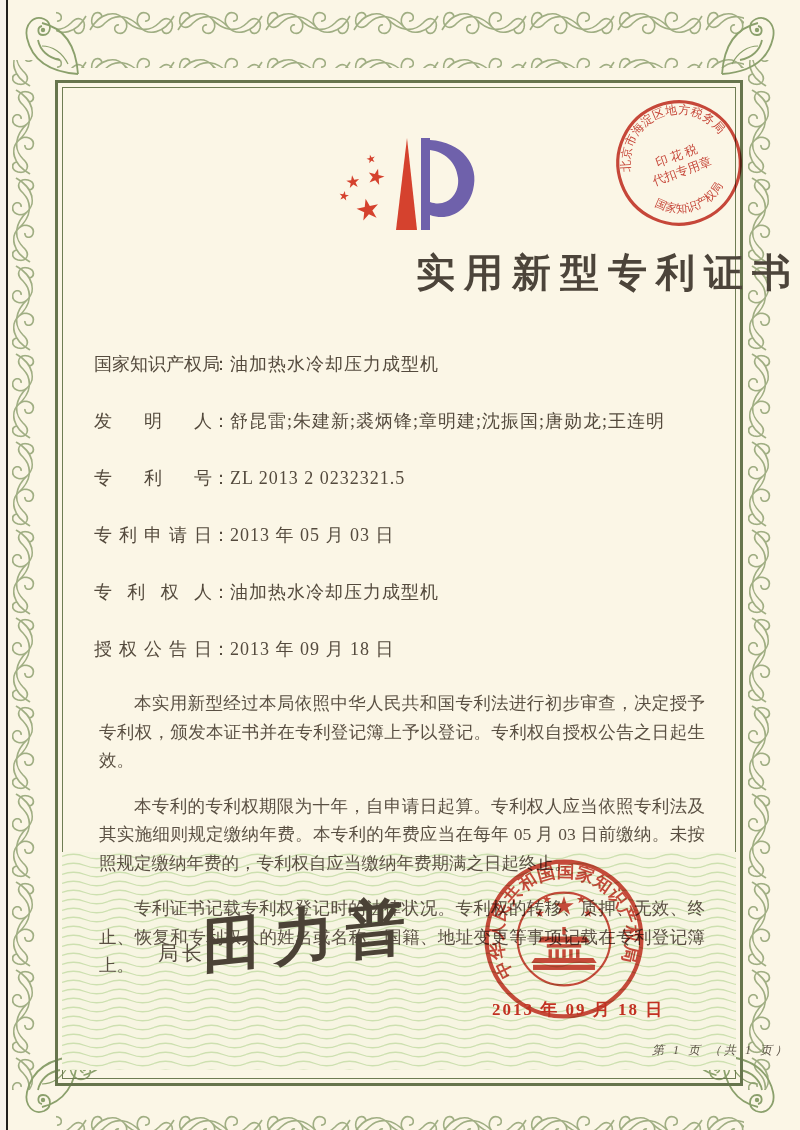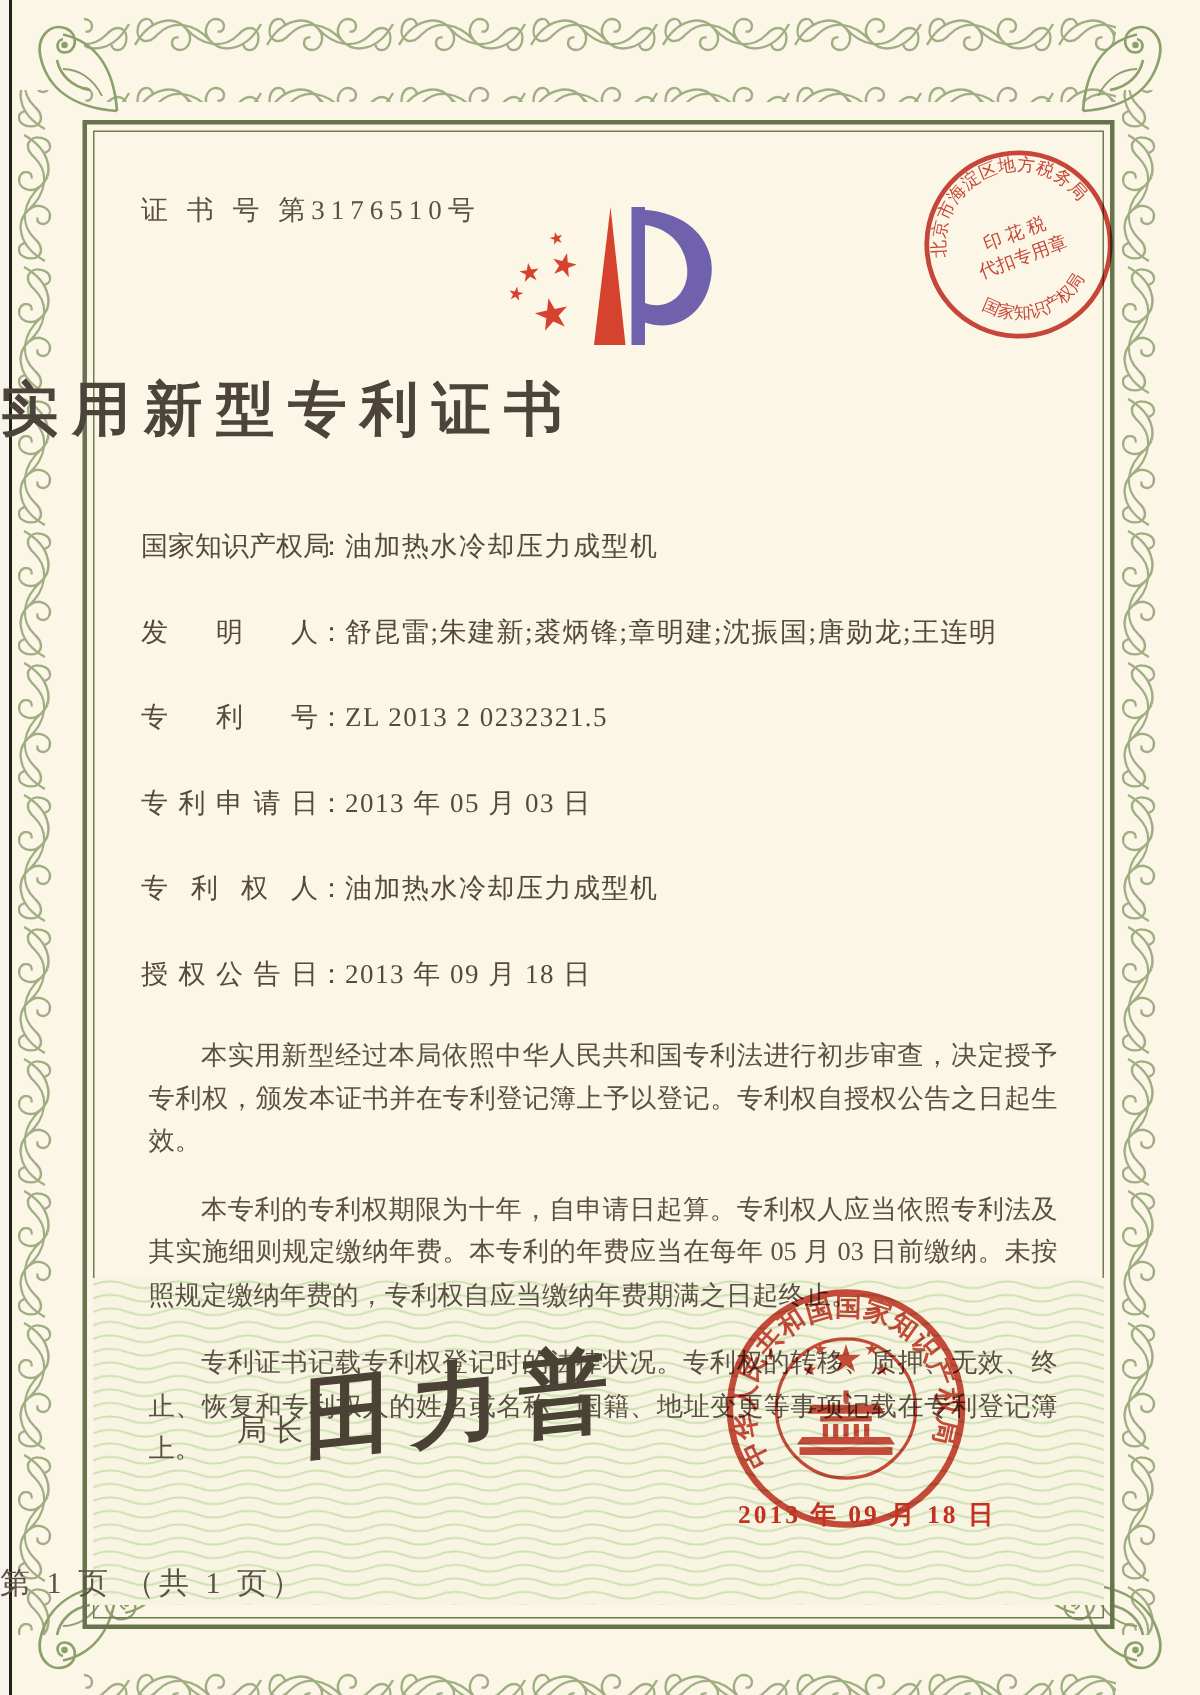--- a/index.html
+++ b/index.html
@@ -8,41 +8,41 @@
   #paper{position:absolute;left:0;top:0;width:800px;height:1130px;background:#fbf6e6;}
   #scan-strip{position:absolute;left:0;top:0;width:6px;height:1130px;background:#f6f3ec;}
   #scan-line{position:absolute;left:6px;top:0;width:2px;height:1130px;background:#20201e;}
   #border-art{position:absolute;left:0;top:0;width:800px;height:1130px;pointer-events:none;}
   #frame-outer{position:absolute;left:55px;top:80px;width:688px;height:1006px;
        border:3px solid #67754d;box-sizing:border-box;}
   #frame-inner{position:absolute;left:62px;top:87px;width:674px;height:992px;
        border:1px solid #6e7c53;box-sizing:border-box;}
   #cert-no{position:absolute;left:94px;top:128px;font-size:18px;letter-spacing:4px;color:#5a5044;}
   #logo{position:absolute;left:320px;top:132px;width:170px;height:112px;}
-  #title{position:absolute;left:0;top:246px;width:800px;text-align:left;
+  #title{position:absolute;left:0;top:246px;width:800px;text-align:right;
        font-size:39px;font-weight:600;letter-spacing:9px;color:#4c443a;}
   #fields{position:absolute;left:94px;top:352px;width:650px;}
   .field{height:24px;margin-bottom:33px;font-size:18px;color:#544a3d;white-space:nowrap;}
   .flabel{display:inline-block;width:118px;text-align:justify;text-align-last:justify;vertical-align:top;}
   .fvalue{letter-spacing:1px;text-align:center;}
   #paragraphs{position:absolute;left:82px;top:672px;width:640px;font-size:17.5px;
        line-height:28.5px;color:#5a5043;text-align:justify;}
   #paragraphs p{margin:17px;text-indent:2em;}
   #guilloche{position:absolute;left:62px;top:852px;width:674px;height:218px;background:#f7f5e2;}
   #director-label{position:absolute;left:158px;top:940px;font-size:20px;letter-spacing:4px;color:#574d40;}
   #signature{position:absolute;left:202px;top:896px;font-size:60px;font-weight:600;
        letter-spacing:12px;color:#4b4236;transform:rotate(-6deg) skewX(-6deg);white-space:nowrap;}
   #tax-stamp{position:absolute;left:606px;top:90px;width:146px;height:146px;
        transform:rotate(-20deg);opacity:.92;mix-blend-mode:multiply;}
   #office-seal{position:absolute;left:478px;top:853px;width:172px;height:172px;
        opacity:.9;mix-blend-mode:multiply;}
   #seal-date{position:absolute;left:492px;top:998px;font-size:17px;letter-spacing:2px;
        color:#c23122;font-weight:600;white-space:nowrap;}
-  #footer{position:absolute;left:0;top:1042px;width:790px;text-align:left;
-       font-size:20px;letter-spacing:3px;color:#5c5347;}
+  #footer{position:absolute;left:0;top:1042px;width:790px;text-align:right;
+       font-size:12px;letter-spacing:3px;color:#5c5347;font-style:italic;}
 </style>
 </head>
 <body>
 
 <div id="paper">
 
   <svg id="border-art" viewBox="0 0 800 1130">
     <defs>
       <path id="vinepath" d="M2,26 C12,8 28,6 36,15 C42,22 37,31 30,29 C25,27 26,20 31,21 M36,15 C47,27 61,29 71,19 C78,11 86,15 84,24 C82,31 75,31 74,25" fill="none" stroke="#96a678" stroke-width="1.6"></path>
       <pattern id="vineH" width="88" height="46" patternUnits="userSpaceOnUse">
@@ -85,21 +85,20 @@
     <svg width="100%" height="100%">
       <defs>
         <pattern id="wav" width="46" height="9" patternUnits="userSpaceOnUse">
           <path d="M0,4.5 Q11.5,0 23,4.5 T46,4.5" fill="none" stroke="#cde0b0" stroke-width="1.3"></path>
         </pattern>
       </defs>
       <rect width="100%" height="100%" fill="url(#wav)"></rect>
     </svg>
   </div>
 
-  <div id="cert-no">证 书 号 第3176510号</div>
 
   <svg id="logo" viewBox="0 0 170 112">
     <defs>
       <path id="star" d="M0,-10 L2.25,-3.09 L9.51,-3.09 L3.63,1.18 L5.88,8.09 L0,3.82 L-5.88,8.09 L-3.63,1.18 L-9.51,-3.09 L-2.25,-3.09 Z"></path>
     </defs>
     <g fill="#d5422e">
       <use href="#star" transform="translate(48,78) scale(1.15) rotate(-12)"></use>
       <use href="#star" transform="translate(56,45) scale(0.85) rotate(14)"></use>
       <use href="#star" transform="translate(33,50) scale(0.68) rotate(-8)"></use>
       <use href="#star" transform="translate(24,64) scale(0.5) rotate(10)"></use>

